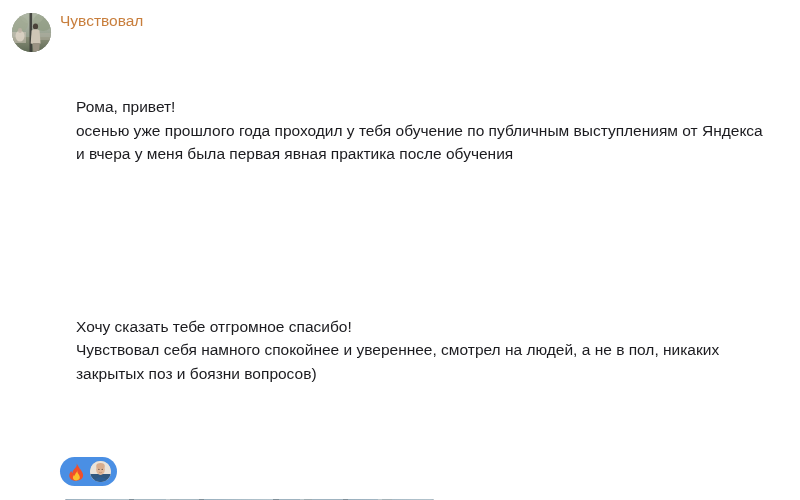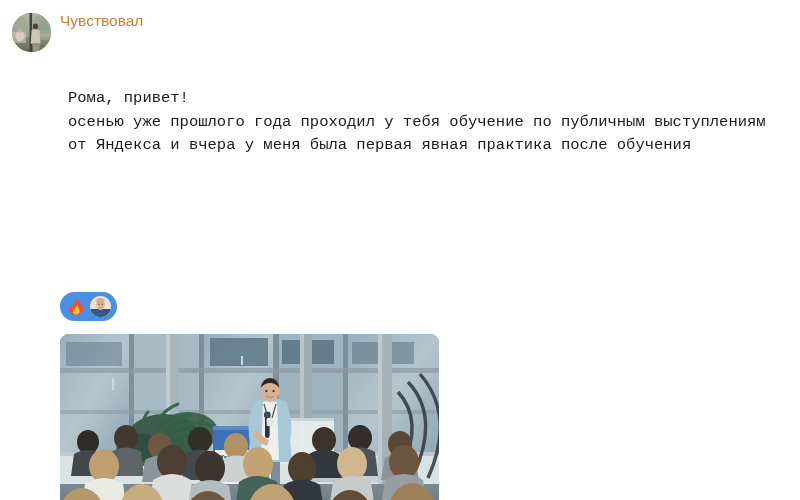--- a/index.html
+++ b/index.html
@@ -75,21 +75,21 @@
   }
 
   .msg-text {
     color: #1b1b1f;
     font-size: 15.5px;
     line-height: 23.5px;
     white-space: pre-wrap;
     word-wrap: break-word;
     margin: 0;
   }
-  .msg-para { margin: 8px; font-family: Liberation Mono, monospace; }
+  .msg-para { margin: 16px; }
   .msg-gap { height: 23px; }
 
   
   .reactions {
     margin-top: 9px;
     display: inline-flex;
     align-items: center;
     gap: 4px;
     background: #4a8fe4;
     border-radius: 15px;
@@ -176,20 +176,22 @@
   </div>
 
   <div class="message-body">
 
     <div class="author-name">Чувствовал</div>
 
     <div class="msg-text">
       <div class="msg-para">Рома, привет!
 осенью уже прошлого года проходил у тебя обучение по публичным выступлениям от Яндекса и вчера у меня была первая явная практика после обучения</div>
       <div class="msg-gap"></div>
+      <div class="msg-para">Хочу сказать тебе отгромное спасибо!
+Чувствовал себя намного спокойнее и увереннее, смотрел на людей, а не в пол, никаких закрытых поз и боязни вопросов)</div>
     </div>
 
     
     <div class="reactions">
       <span class="reaction-emoji">
         <svg width="17" height="18" viewBox="0 0 17 18" xmlns="http://www.w3.org/2000/svg" aria-hidden="true">
           <path d="M8.6 0.6 C9.4 3.3 7.6 4.6 6.3 6.1 C5.1 7.5 4.4 8.8 4.5 10.3 C3.9 9.7 3.5 9 3.3 8.1 C2.1 9.4 1.3 11 1.3 12.7 C1.3 15.7 4.2 17.7 8.2 17.7 C12.2 17.7 15.1 15.6 15.1 12.3 C15.1 9.1 13 7.1 11.6 5.4 C10.3 3.8 9.9 2.2 8.6 0.6 Z" fill="#f0502a"></path>
           <path d="M8.9 6.7 C9.7 8.5 8.3 9.5 7.6 10.6 C7.0 11.5 6.8 12.3 7.1 13.3 C6.6 12.9 6.3 12.4 6.1 11.8 C5.3 12.8 4.9 13.8 4.9 14.8 C4.9 16.4 6.4 17.4 8.3 17.4 C10.3 17.4 11.8 16.3 11.8 14.6 C11.8 12.7 10.7 11.6 10.0 10.5 C9.4 9.5 9.4 8.1 8.9 6.7 Z" fill="#fbc02d"></path>
         </svg>
       </span>

